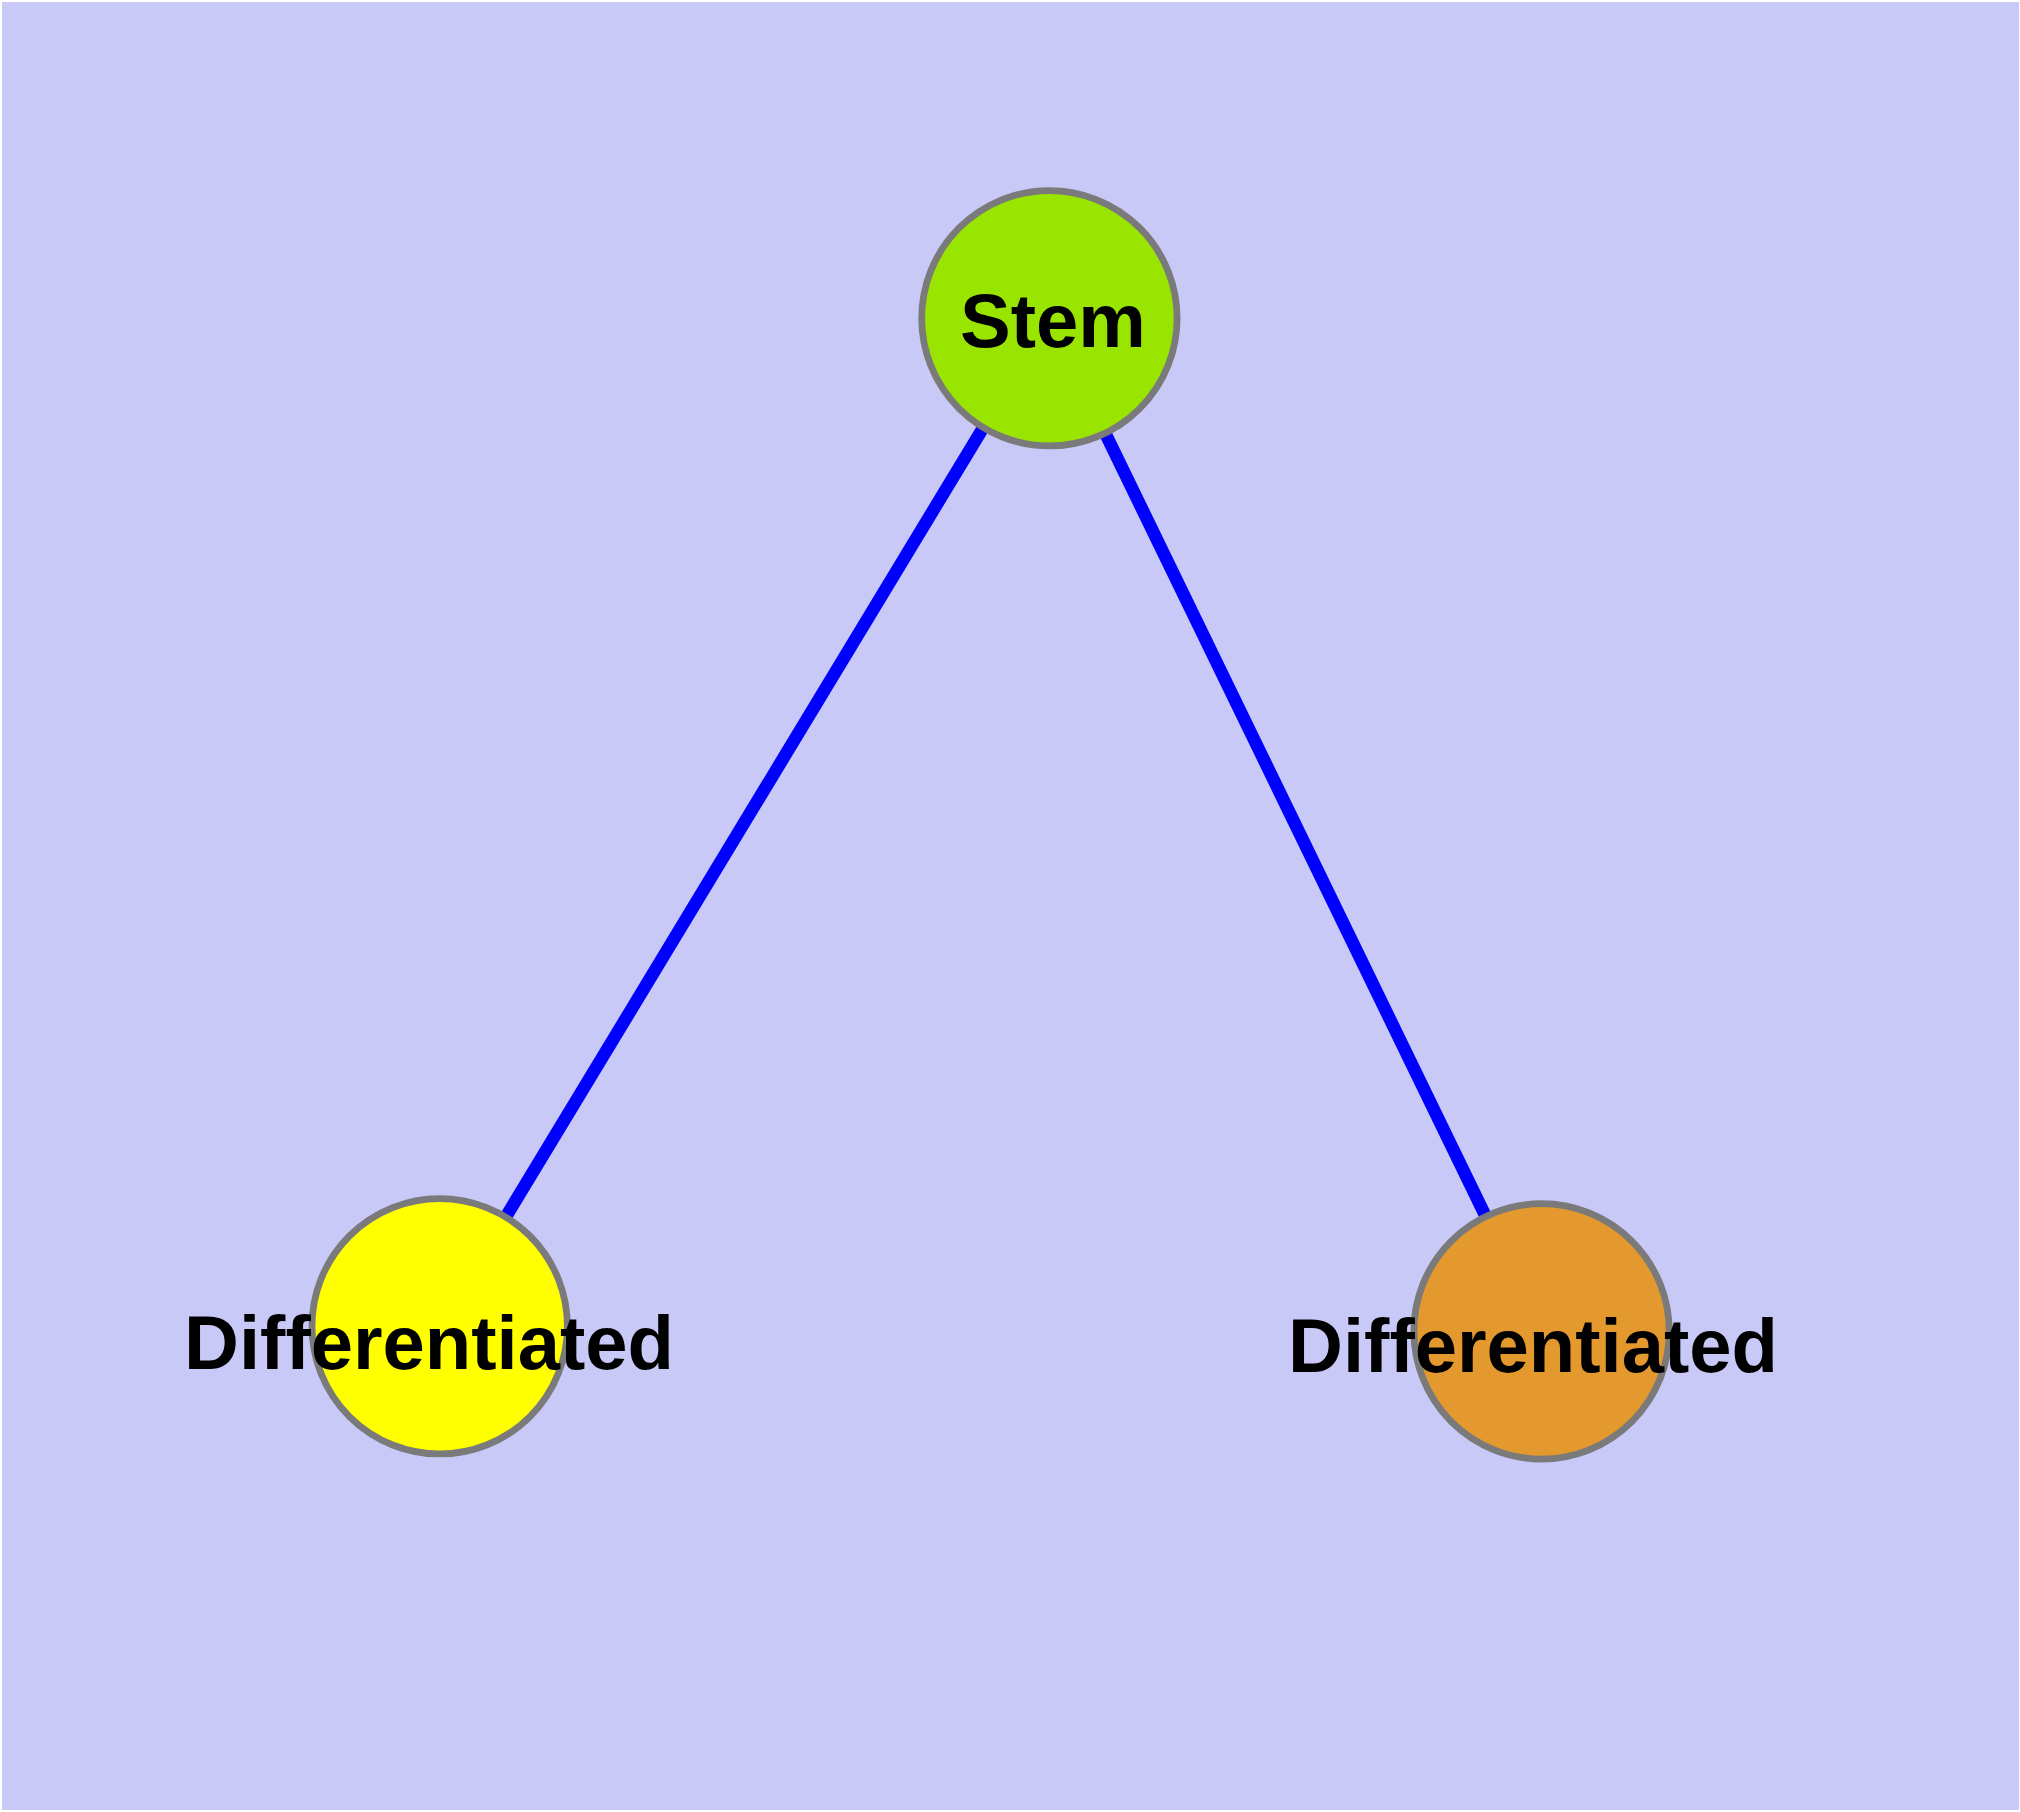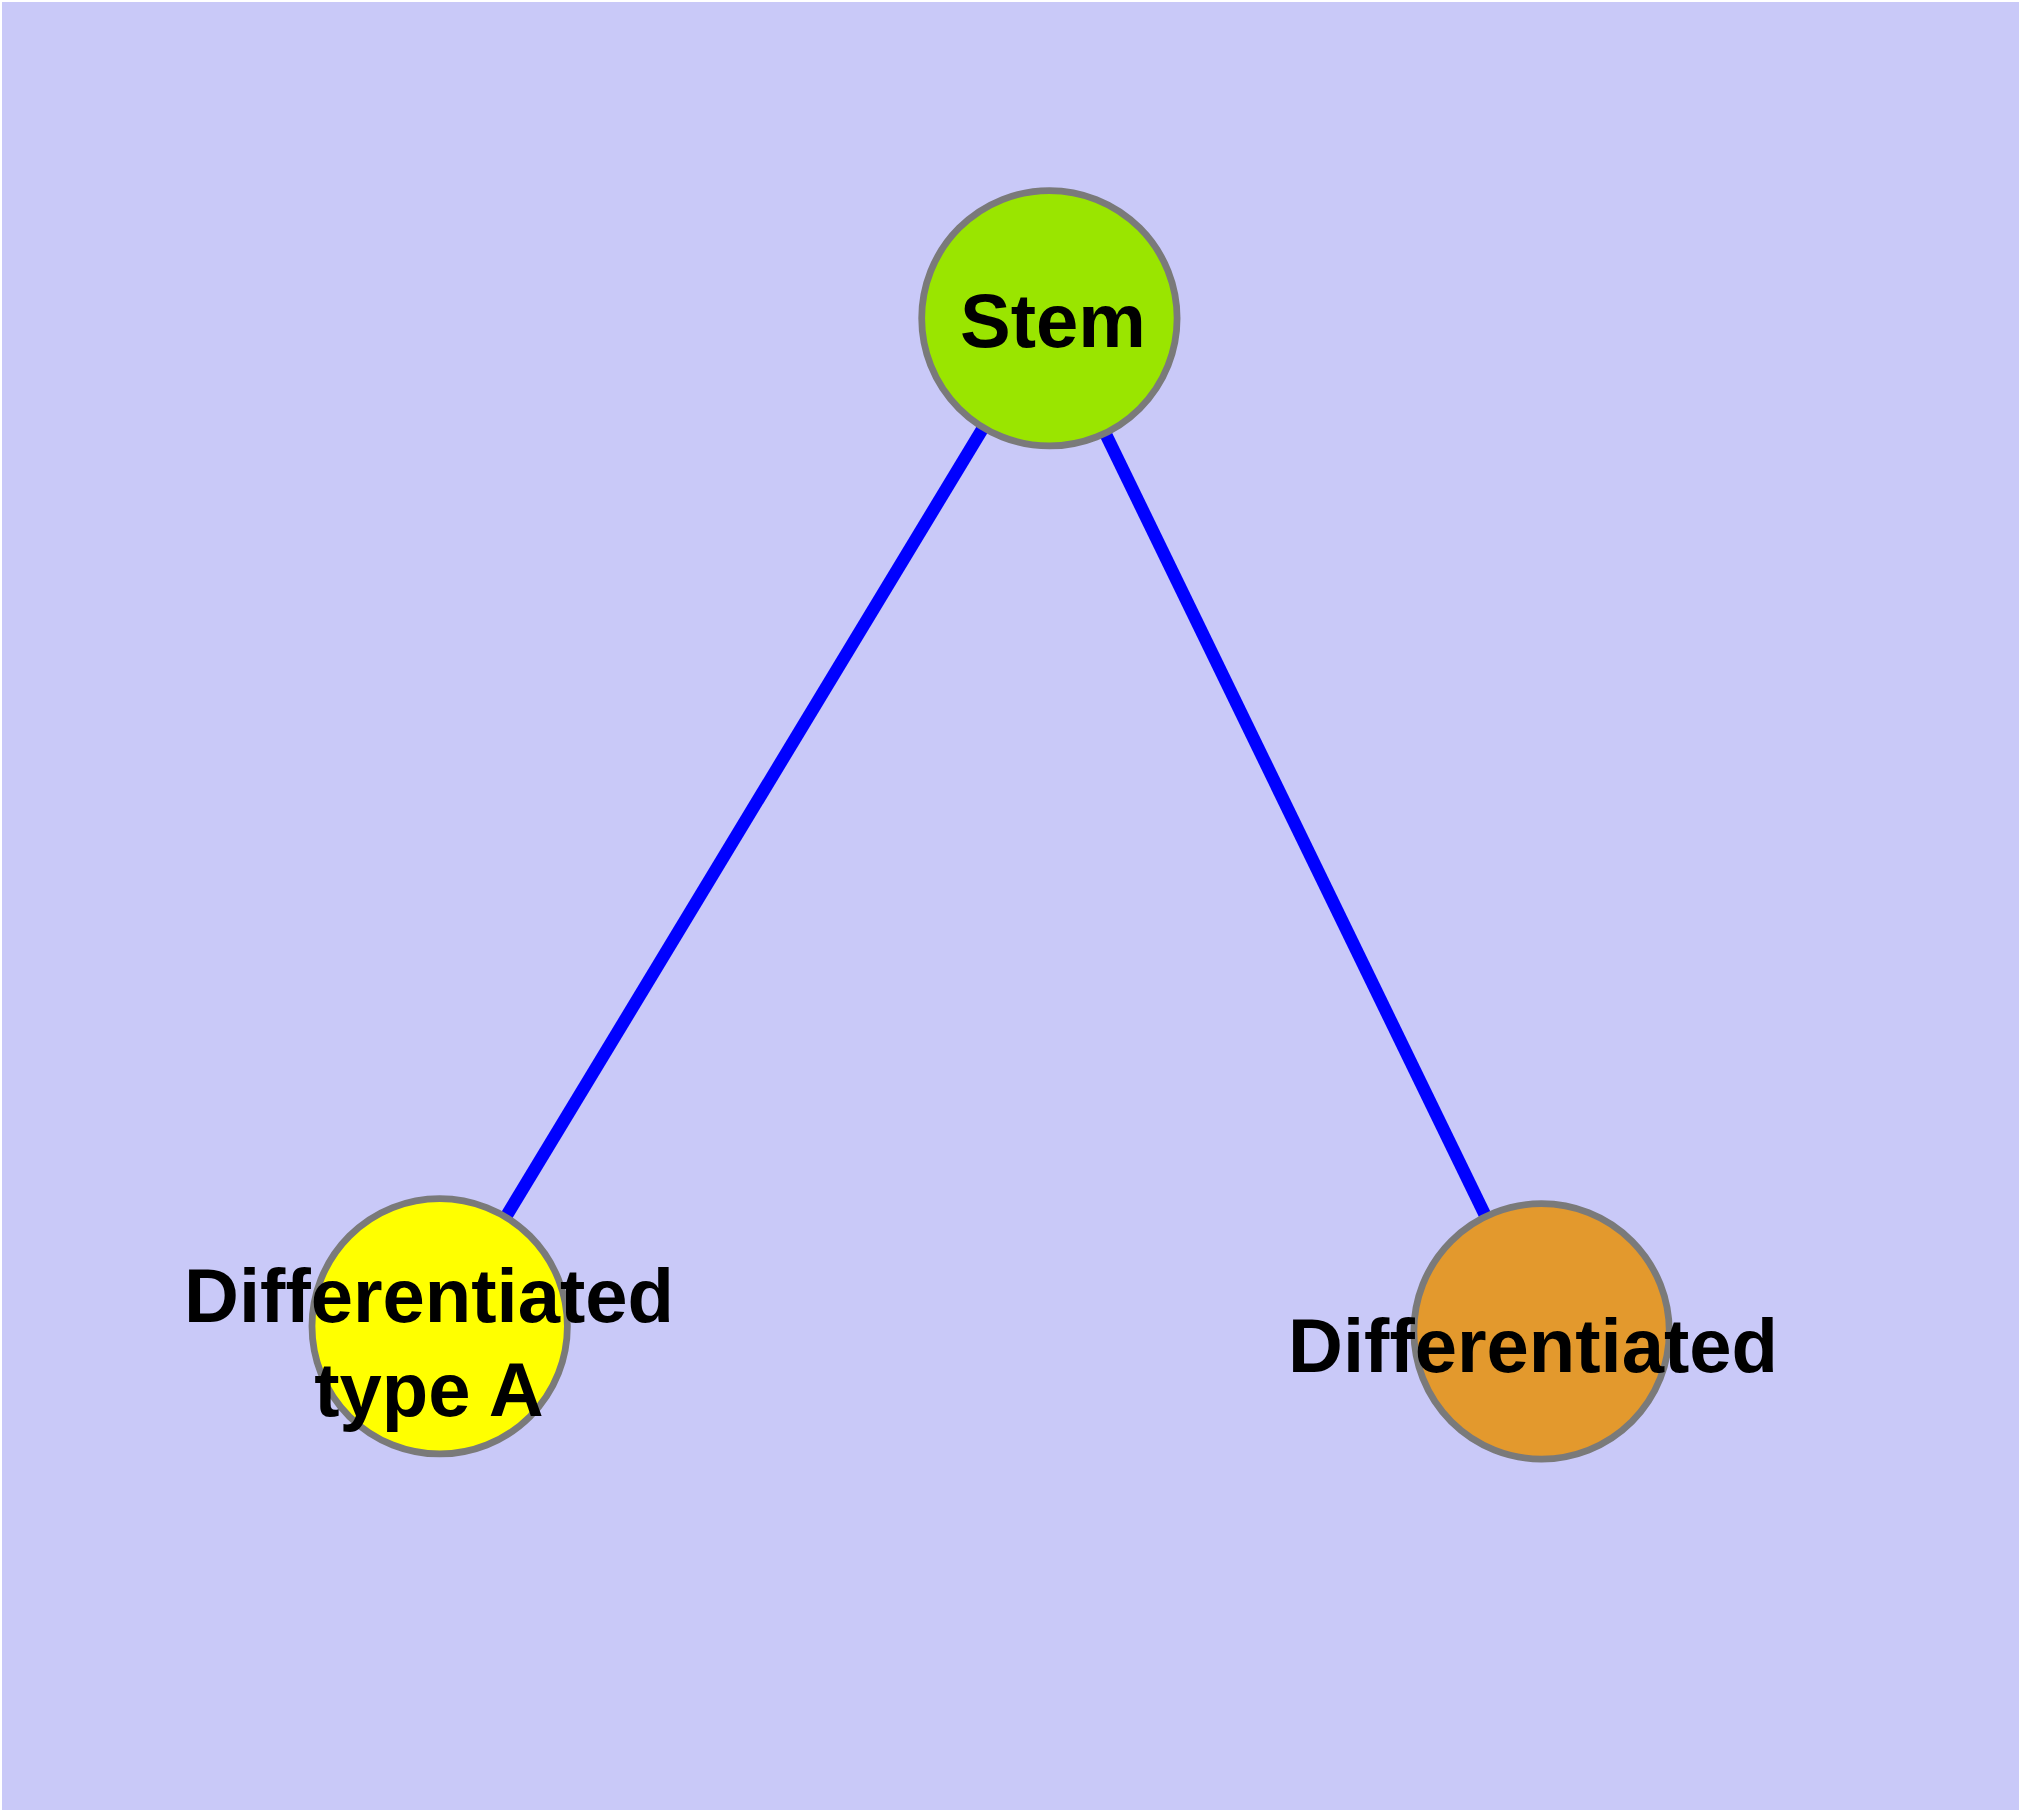--- a/index.html
+++ b/index.html
@@ -51,21 +51,20 @@
     <circle cx="517" cy="1566" r="151" fill="#FFFF00" stroke="#7A7A7A" stroke-width="8"></circle>
     <circle cx="1820" cy="1572" r="151" fill="#E3992D" stroke="#7A7A7A" stroke-width="8"></circle>
   </svg>
 
   <div class="node-label" style="left: 1051px; top: 319px; color: rgb(0, 0, 0);">
     <span class="line">Stem</span>
   </div>
 
   <div class="node-label" style="left: 427px; top: 1341px; color: rgb(0, 0, 0);">
     <span class="line">Differentiated</span>
-    <span class="line">type A</span>
   </div>
 
   <div class="node-label" style="left: 1531px; top: 1344px; color: rgb(0, 0, 0);">
     <span class="line">Differentiated</span>
   </div>
 
 </div>
 
 
 </body></html>

